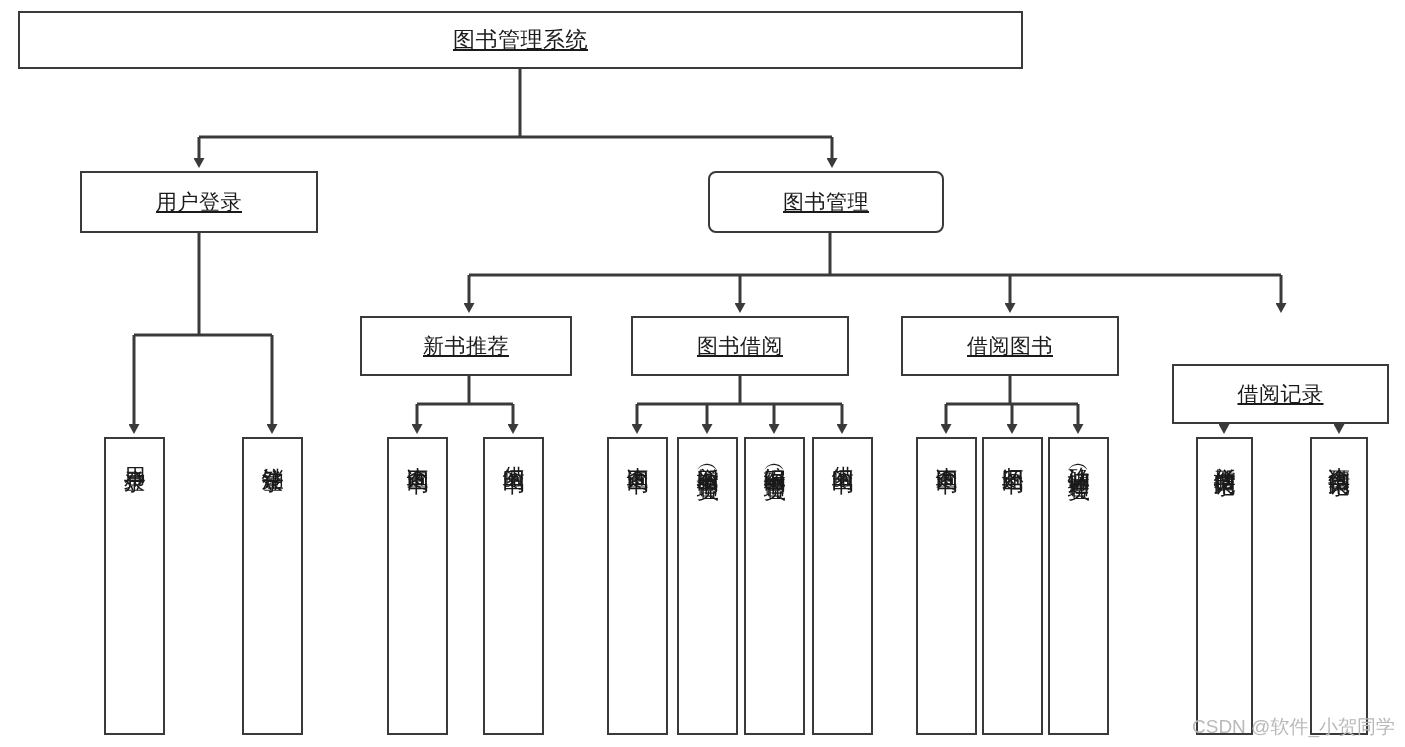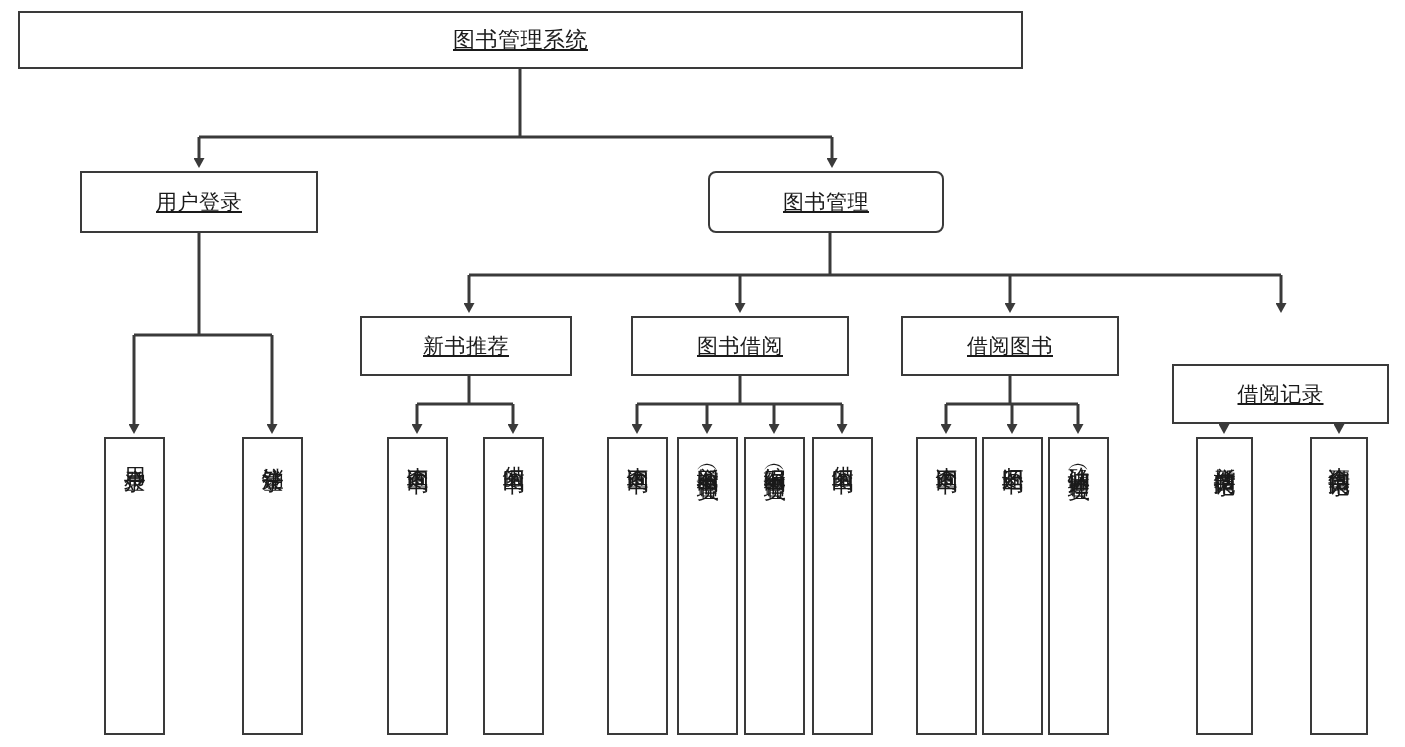--- a/index.html
+++ b/index.html
@@ -186,14 +186,15 @@
   <div class="node vert" style="left:1048px; top:437px; width:61px; height:298px;">
     <span class="node-label">确认归还（管理员）</span>
   </div>
   <div class="node vert" style="left:1196px; top:437px; width:57px; height:298px;">
     <span class="node-label">新增借阅记录</span>
   </div>
   <div class="node vert" style="left:1310px; top:437px; width:58px; height:298px;">
     <span class="node-label">查询借阅记录</span>
   </div>
 
+  <div class="watermark" style="left:1192px; top:714px;">CSDN @软件_小贺同学</div>
 
 </div>
 
 </body></html>

